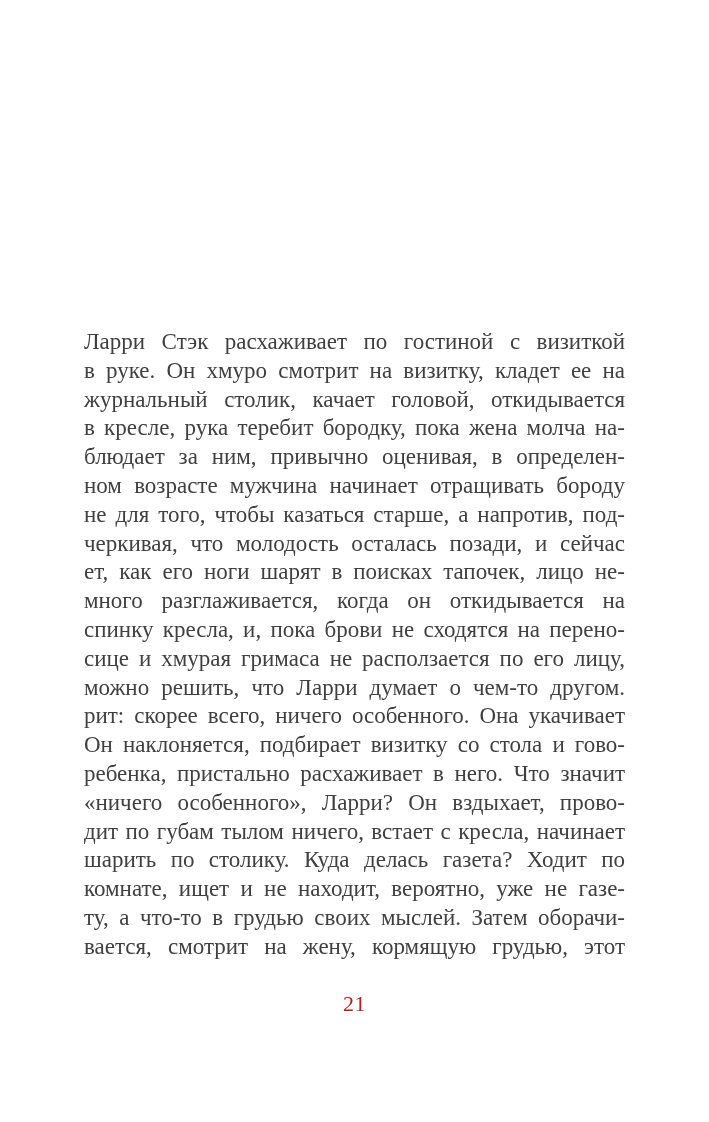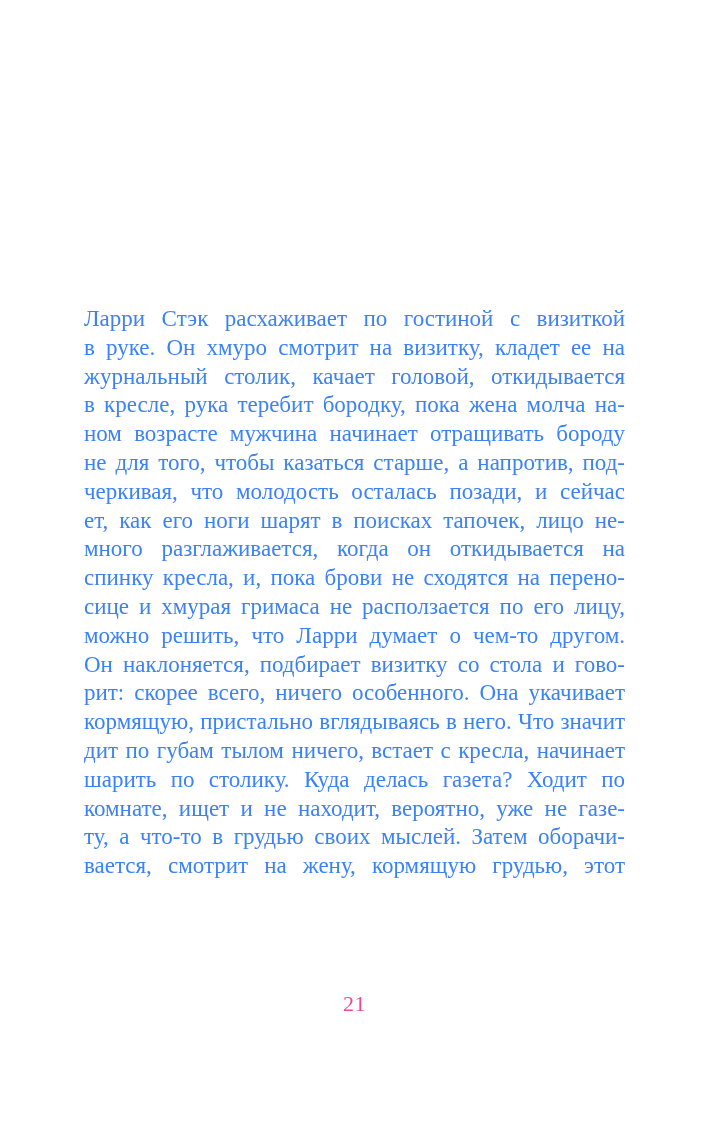--- a/index.html
+++ b/index.html
@@ -15,63 +15,65 @@
     font-family: "Liberation Serif", "DejaVu Serif", serif;
   }
   .book-page {
     position: absolute;
     inset: 0;
     background: #ffffff;
   }
   .text-block {
     position: absolute;
     left: 84px;
-    top: 305px;
+    top: 328px;
     width: 541px;
-    color: #3b82f6;
+    color: #404040;
   }
   .text-line {
     font-size: 23px;
     line-height: 28.8px;
     text-align: justify;
     text-align-last: justify;
     white-space: normal;
     word-spacing: 0.5px;
   }
   .page-number {
     position: absolute;
     left: 84px;
     top: 991px;
     width: 541px;
     text-align: center;
     font-size: 22px;
-    color: #ec4899;
+    color: #b91c1c;
     letter-spacing: 0.5px;
   }
 </style>
 </head>
 <body>
 
 <div class="book-page">
   <div class="text-block">
       <div class="text-line">Ларри Стэк расхаживает по гостиной с визиткой</div>
       <div class="text-line">в руке. Он хмуро смотрит на визитку, кладет ее на</div>
       <div class="text-line">журнальный столик, качает головой, откидывается</div>
       <div class="text-line">в кресле, рука теребит бородку, пока жена молча на-</div>
+      <div class="text-line">блюдает за ним, привычно оценивая, в определен-</div>
       <div class="text-line">ном возрасте мужчина начинает отращивать бороду</div>
       <div class="text-line">не для того, чтобы казаться старше, а напротив, под-</div>
       <div class="text-line">черкивая, что молодость осталась позади, и сейчас</div>
       <div class="text-line">ет, как его ноги шарят в поисках тапочек, лицо не-</div>
       <div class="text-line">много разглаживается, когда он откидывается на</div>
       <div class="text-line">спинку кресла, и, пока брови не сходятся на перено-</div>
       <div class="text-line">сице и хмурая гримаса не расползается по его лицу,</div>
       <div class="text-line">можно решить, что Ларри думает о чем-то другом.</div>
+      <div class="text-line">рит: скорее всего, ничего особенного. Она укачивает</div>
       <div class="text-line">Он наклоняется, подбирает визитку со стола и гово-</div>
-      <div class="text-line">рит: скорее всего, ничего особенного. Она укачивает</div>
-      <div class="text-line">кормящую, пристально вглядываясь в него. Что значит</div>
+      <div class="text-line">ребенка, пристально расхаживает в него. Что значит</div>
+      <div class="text-line">«ничего особенного», Ларри? Он вздыхает, прово-</div>
       <div class="text-line">дит по губам тылом ничего, встает с кресла, начинает</div>
       <div class="text-line">шарить по столику. Куда делась газета? Ходит по</div>
       <div class="text-line">комнате, ищет и не находит, вероятно, уже не газе-</div>
       <div class="text-line">ту, а что-то в грудью своих мыслей. Затем оборачи-</div>
       <div class="text-line">вается, смотрит на жену, кормящую грудью, этот</div>
     </div>
   <div class="page-number">21</div>
 </div>
 
 </body></html>

